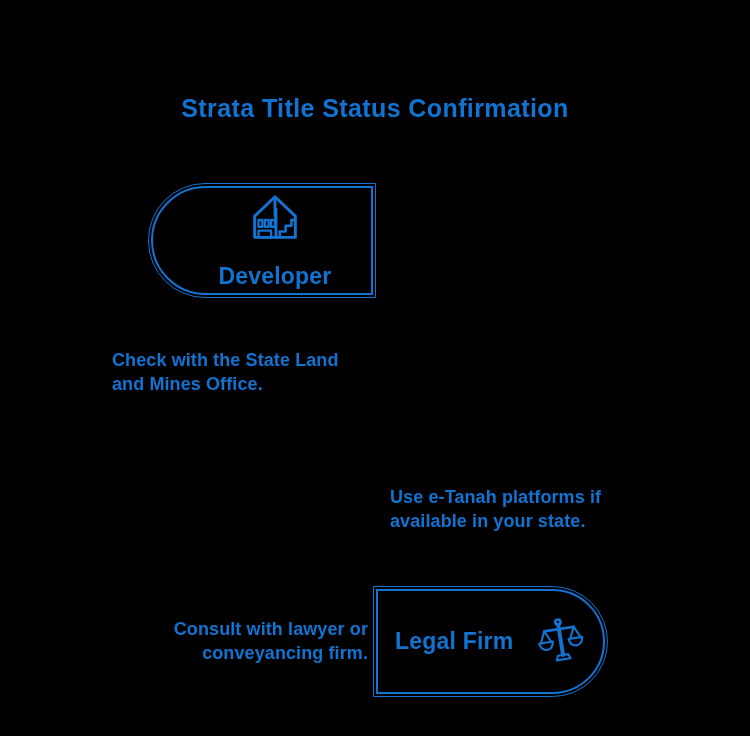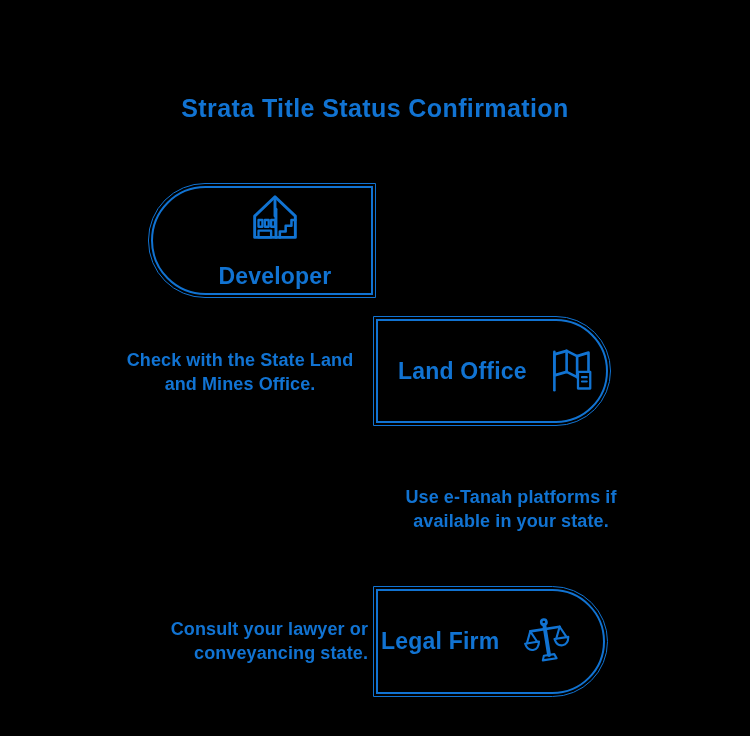--- a/index.html
+++ b/index.html
@@ -39,41 +39,41 @@
     border: 1.5px solid var(--blue);
     border-radius: inherit;
     pointer-events: none;
   }
   .round-left  { border-radius: 57px 0 0 57px; }
   .round-right { border-radius: 0 57px 57px 0; }
 
   #card-developer  { left: 151px; top: 146px; width: 222px; height: 109px; padding-left: 26px; gap: 13px; flex-direction: column; }
   #card-land-office{ left: 376px; top: 279px; width: 232px; height: 104px; padding-left: 20px; gap: 16px; }
   #card-etanah     { left: 151px; top: 414px; width: 222px; height: 109px; padding-left: 44px; gap: 11px; }
-  #card-legal-firm { left: 376px; top: 549px; width: 229px; height: 105px; padding-left: 3px; gap: 20px; }
+  #card-legal-firm { left: 376px; top: 549px; width: 229px; height: 105px; padding-left: 17px; gap: 20px; }
 
   .card-label {
     font-size: 23px;
     font-weight: bold;
     letter-spacing: 0.2px;
     white-space: nowrap;
   }
   .icon { display: inline-flex; flex: 0 0 auto; }
   .icon svg { display: block; }
 
   .desc {
     position: absolute;
     font-size: 18px;
     font-weight: bold;
     line-height: 24px;
     letter-spacing: 0.1px;
   }
   #desc-developer  { left: 390px; top: 177px; width: 232px; text-align: left; }
-  #desc-land-office{ left: 112px; top: 308px; width: 256px; text-align: center; }
-  #desc-etanah     { left: 390px; top: 445px; width: 242px; text-align: center; }
+  #desc-land-office{ left: 112px; top: 308px; width: 256px; text-align: left; }
+  #desc-etanah     { left: 390px; top: 445px; width: 242px; text-align: left; }
   #desc-legal-firm { left: 112px; top: 577px; width: 256px; text-align: right; }
 </style>
 </head>
 <body>
 
 <div class="canvas">
 
   <div class="title">Strata Title Status Confirmation</div>
 
   <div class="card round-left" id="card-developer">
@@ -85,33 +85,20 @@
         <rect x="15" y="33" width="4" height="7" stroke-width="2.4"></rect>
         <rect x="21.5" y="33" width="4" height="7" stroke-width="2.4"></rect>
         <rect x="28" y="33" width="4" height="7" stroke-width="2.4"></rect>
         <rect x="15" y="44" width="13" height="7" stroke-width="2.4"></rect>
         <path d="M37 51 V45 H43 V39 H49 V33 H53" stroke-width="2.6"></path>
       </svg>
     </span>
     <span class="card-label">Developer</span>
   </div>
 
-  <div class="card round-right" id="card-land-office">
-    <span class="card-label">Land Office</span>
-    <span class="icon">
-      <svg width="56" height="56" viewBox="0 0 64 64" fill="none" stroke="currentColor" stroke-width="3" stroke-linecap="round" stroke-linejoin="round">
-        <path d="M13 10 V54"></path>
-        <path d="M13 13 L27 9 L39 15 L52 11 V35 L39 39 L27 33 L13 37 Z"></path>
-        <path d="M27 9 V33"></path>
-        <path d="M39 15 V39"></path>
-        <rect x="40" y="33" width="14" height="19" fill="#000000" stroke-width="2.6"></rect>
-        <path d="M44.5 39 H50 M44.5 44 H50" stroke-width="2.4"></path>
-      </svg>
-    </span>
-  </div>
   <div class="desc" id="desc-land-office">Check with the State Land and Mines Office.</div>
 
   <div class="desc" id="desc-etanah">Use e-Tanah platforms if available in your state.</div>
 
   <div class="card round-right" id="card-legal-firm">
     <span class="card-label">Legal Firm</span>
     <span class="icon">
       <svg width="56" height="56" viewBox="0 0 64 64" fill="none" stroke="currentColor" stroke-width="3" stroke-linecap="round" stroke-linejoin="round">
         <g transform="rotate(-9 32 32)">
           <circle cx="32" cy="9" r="3"></circle>
@@ -119,15 +106,15 @@
           <path d="M26 47 H38 L40 52 H24 Z" stroke-width="2.4"></path>
           <path d="M15 17 H49"></path>
           <path d="M15 17 L9 30 M15 17 L21 30" stroke-width="2.4"></path>
           <path d="M7 30 H23 Q21.5 38.5 15 38.5 Q8.5 38.5 7 30 Z" stroke-width="2.4"></path>
           <path d="M49 17 L43 30 M49 17 L55 30" stroke-width="2.4"></path>
           <path d="M41 30 H57 Q55.5 38.5 49 38.5 Q42.5 38.5 41 30 Z" stroke-width="2.4"></path>
         </g>
       </svg>
     </span>
   </div>
-  <div class="desc" id="desc-legal-firm">Consult your lawyer or conveyancing state.</div>
+  <div class="desc" id="desc-legal-firm">Consult with lawyer or conveyancing firm.</div>
 
 </div>
 
 </body></html>

